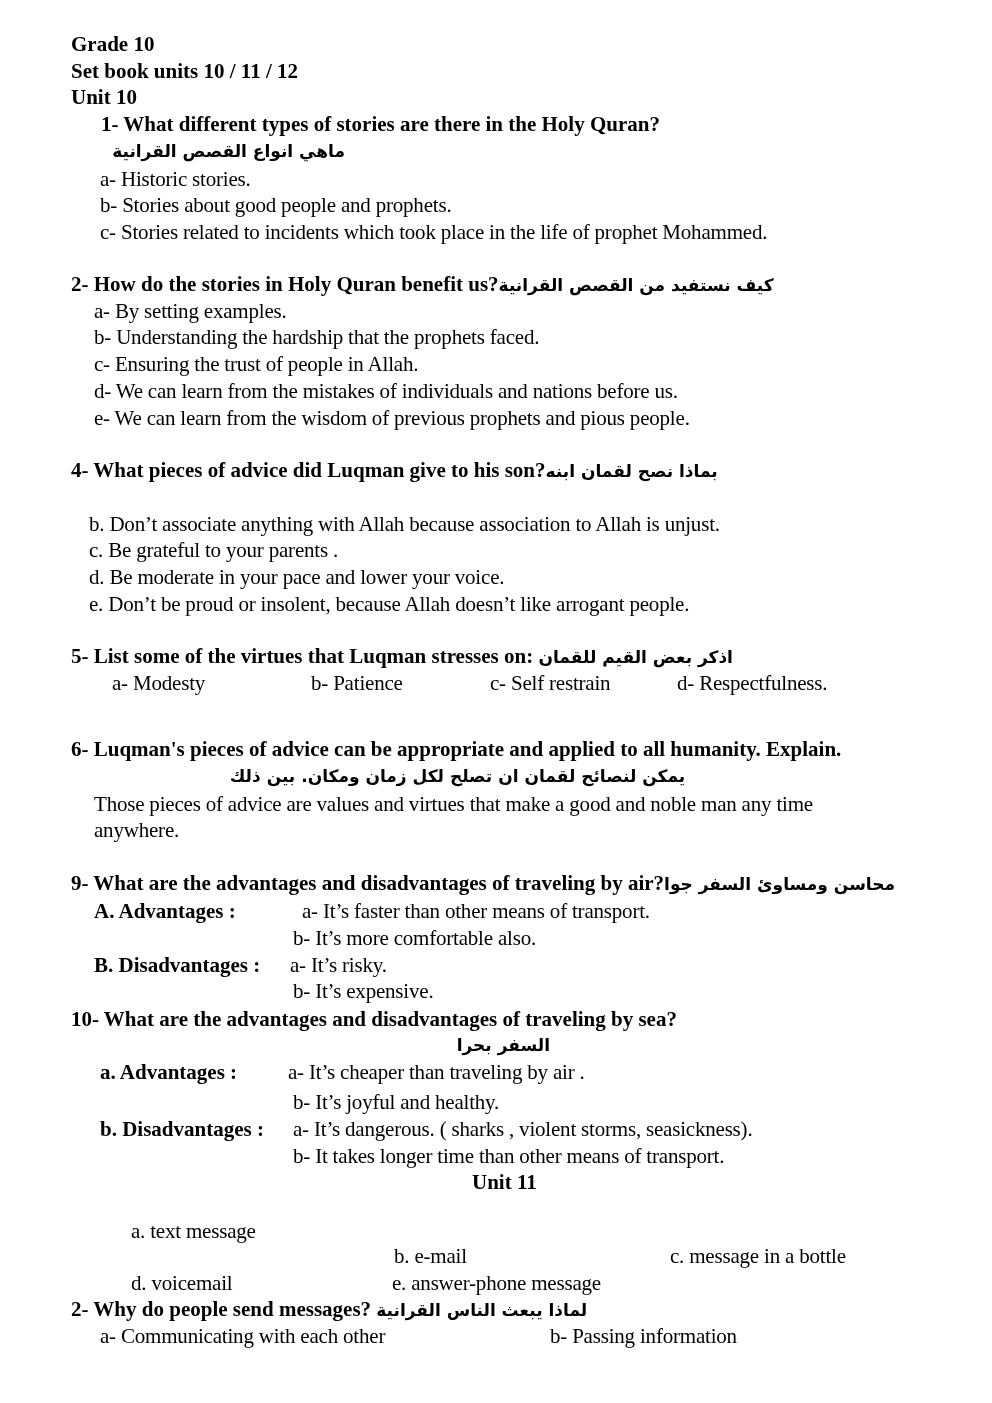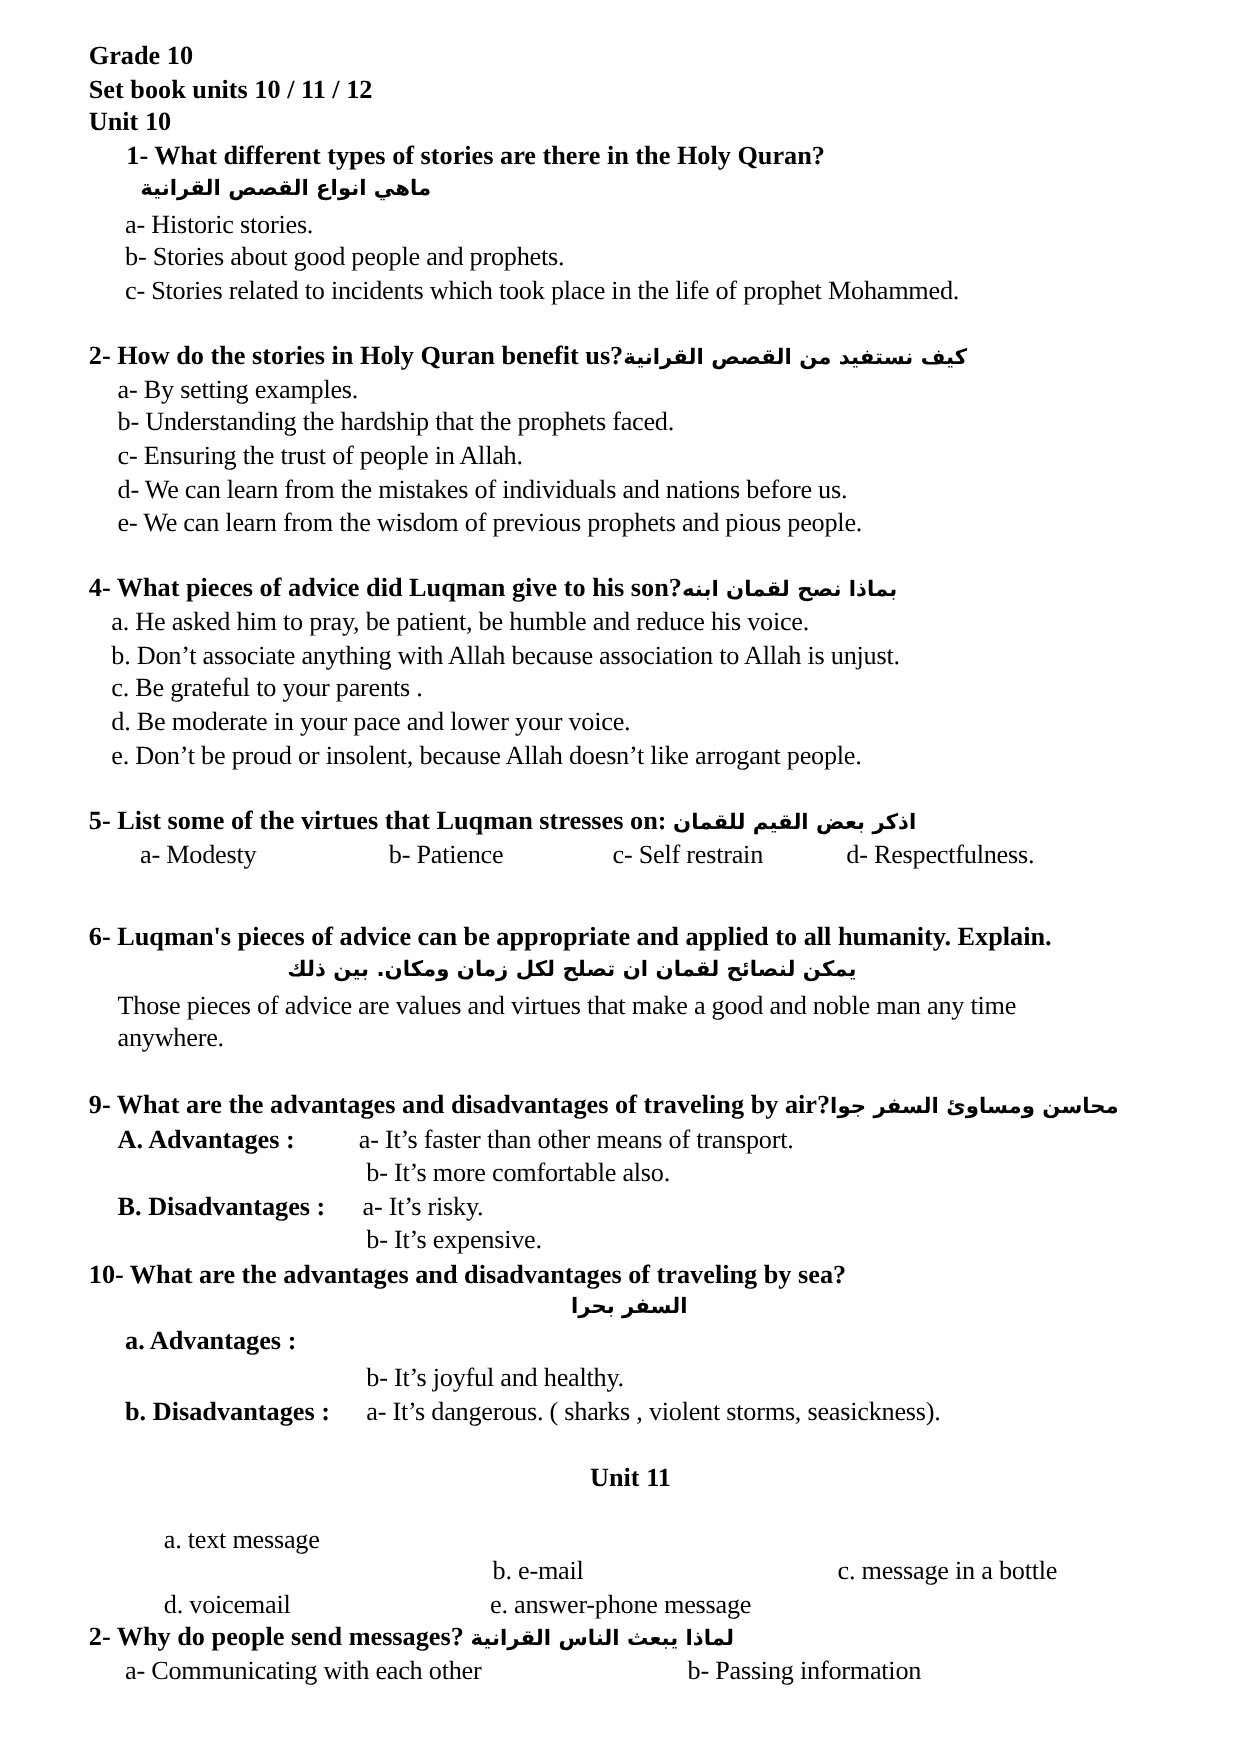--- a/index.html
+++ b/index.html
@@ -35,21 +35,20 @@
   </div>
   <div class="ln body-t" style="left:94px;top:298px;">a- By setting examples.</div>
   <div class="ln body-t" style="left:94px;top:324px;">b- Understanding the hardship that the prophets faced.</div>
   <div class="ln body-t" style="left:94px;top:351px;">c- Ensuring the trust of people in Allah.</div>
   <div class="ln body-t" style="left:94px;top:378px;">d- We can learn from the mistakes of individuals and nations before us.</div>
   <div class="ln body-t" style="left:94px;top:405px;">e- We can learn from the wisdom of previous prophets and pious people.</div>
 
   <div class="ln" style="left:71px;top:457px;">
     <span class="b">4- What pieces of advice did Luqman give to his son?</span><span class="ar-inline">بماذا نصح لقمان ابنه</span>
   </div>
-  <div class="ln body-t" style="left:89px;top:484px;">a. He asked him to pray, be patient, be humble and reduce his voice.</div>
   <div class="ln body-t" style="left:89px;top:511px;">b. Don’t associate anything with Allah because association to Allah is unjust.</div>
   <div class="ln body-t" style="left:89px;top:537px;">c. Be grateful to your parents .</div>
   <div class="ln body-t" style="left:89px;top:564px;">d. Be moderate in your pace and lower your voice.</div>
   <div class="ln body-t" style="left:89px;top:591px;">e. Don’t be proud or insolent, because Allah doesn’t like arrogant people.</div>
 
   <div class="ln" style="left:71px;top:643px;">
     <span class="b">5-  List some of the virtues that Luqman stresses on:</span>
     <span class="ar-inline">اذكر بعض القيم للقمان</span>
   </div>
   <div class="ln body-t" style="left:112px;top:670px;">a-  Modesty</div>
@@ -59,32 +58,34 @@
 
   <div class="ln b" style="left:71px;top:736px;">6- Luqman's pieces of advice can be appropriate and applied to all humanity. Explain.</div>
   <div class="ln ar" style="left:200px;top:763px;width:515px;text-align:center;">يمكن لنصائح لقمان ان تصلح لكل زمان ومكان. بين ذلك</div>
   <div class="ln body-t" style="left:94px;top:791px;">Those pieces of advice are values and virtues that make a good and noble man any time</div>
   <div class="ln body-t" style="left:94px;top:817px;">anywhere.</div>
 
   <div class="ln" style="left:71px;top:870px;">
     <span class="b">9- What are the advantages and disadvantages of traveling by air?</span><span class="ar-inline">محاسن ومساوئ السفر جوا</span>
   </div>
   <div class="ln b" style="left:94px;top:898px;">A. Advantages :</div>
-  <div class="ln body-t" style="left:287px;top:898px;">a-  It’s faster than other means of transport.</div>
+  <div class="ln body-t" style="left:302px;top:898px;">a-  It’s faster than other means of transport.</div>
   <div class="ln body-t" style="left:293px;top:925px;">b-  It’s more comfortable also.</div>
   <div class="ln b" style="left:94px;top:952px;">B. Disadvantages :</div>
   <div class="ln body-t" style="left:290px;top:952px;">a-  It’s risky.</div>
   <div class="ln body-t" style="left:293px;top:978px;">b- It’s expensive.</div>
 
   <div class="ln b" style="left:71px;top:1006px;">10- What are the advantages and disadvantages of traveling by sea?</div>
   <div class="ln ar" style="left:400px;top:1032px;width:150px;text-align:right;">السفر بحرا</div>
   <div class="ln b" style="left:100px;top:1059px;">a. Advantages  :</div>
+  <div class="ln body-t" style="left:288px;top:1059px;">a-  It’s cheaper than traveling by air .</div>
   <div class="ln body-t" style="left:293px;top:1089px;">b-  It’s joyful and healthy.</div>
   <div class="ln b" style="left:100px;top:1116px;">b. Disadvantages :</div>
   <div class="ln body-t" style="left:293px;top:1116px;">a-  It’s dangerous. ( sharks , violent storms, seasickness).</div>
+  <div class="ln body-t" style="left:293px;top:1143px;">b-  It takes longer time than other means of transport.</div>
 
   <div class="ln b" style="left:472px;top:1169px;">Unit 11</div>
 
   <div class="ln body-t" style="left:131px;top:1218px;">a. text message</div>
   <div class="ln body-t" style="left:394px;top:1243px;">b. e-mail</div>
   <div class="ln body-t" style="left:670px;top:1243px;">c. message in a bottle</div>
   <div class="ln body-t" style="left:131px;top:1270px;">d. voicemail</div>
   <div class="ln body-t" style="left:392px;top:1270px;">e. answer-phone message</div>
 
   <div class="ln" style="left:71px;top:1296px;">

